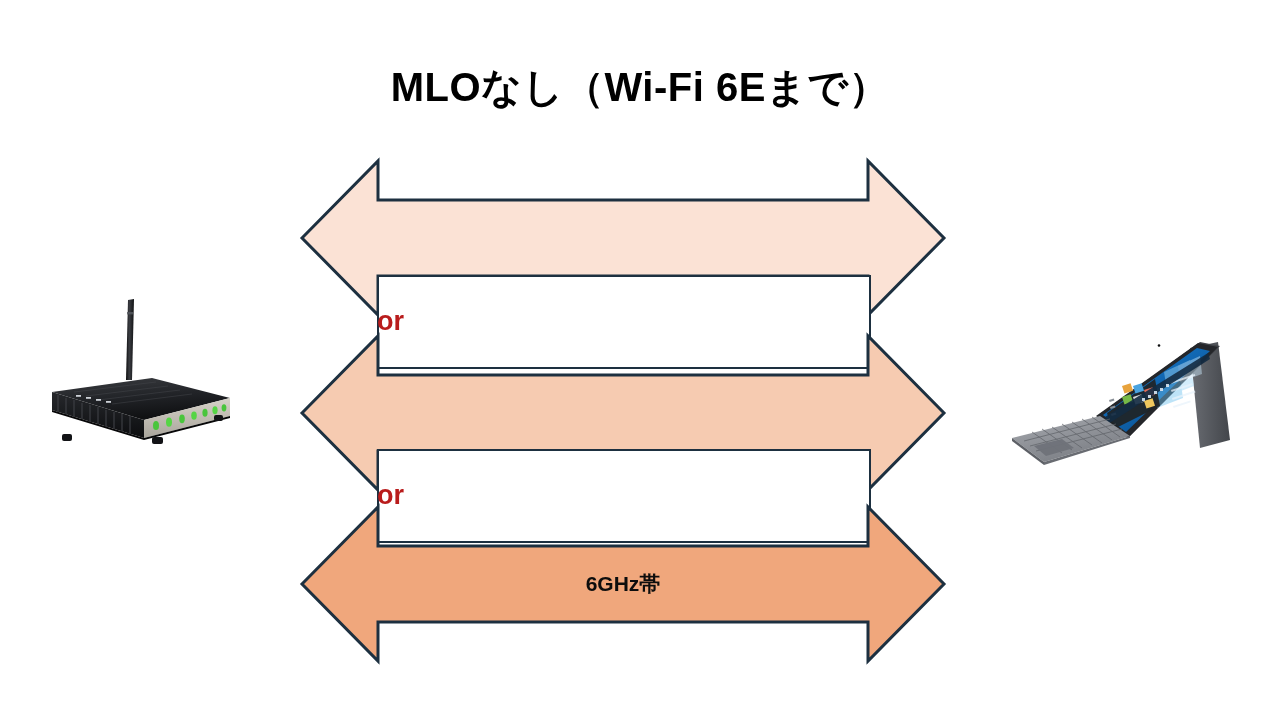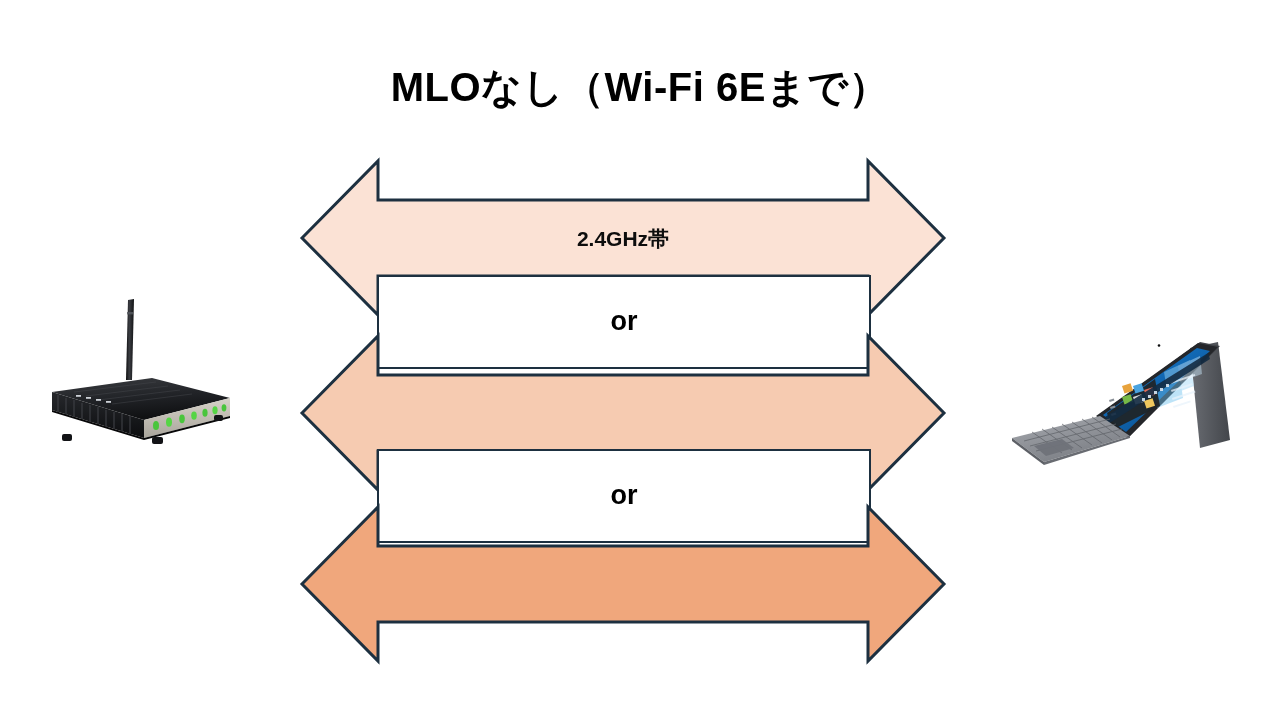--- a/index.html
+++ b/index.html
@@ -57,24 +57,23 @@
     position: absolute;
     left: 377px;
     width: 494px;
     background: #ffffff;
     border: 2px solid #1d3040;
     box-sizing: border-box;
   }
   .or-label {
     position: absolute;
     left: 0; width: 494px;
-    text-align: center;
     font-size: 27px;
     font-weight: bold;
-    color: #000000;
+    color: #b91c1c;
   }
 
   
   #router {
     position: absolute;
     left: 34px; top: 272px;
     width: 212px; height: 168px;
   }
 
   
@@ -89,39 +88,39 @@
 
 <div id="slide">
 
   <div id="title">MLOなし（Wi-Fi 6Eまで）</div>
 
   <div class="arrow-wrap" style="top:143px;">
     <svg width="646" height="158" viewBox="0 0 646 158">
       <polygon points="2,79 78,2 78,41 568,41 568,2 644,79 568,156 568,117 78,117 78,156" fill="#FBE2D5" stroke="#1D3040" stroke-width="3" stroke-linejoin="miter"></polygon>
     </svg>
   </div>
-  <div class="band-label" style="left:300px; top:209px;">2.4GHz帯</div>
 
   <div class="or-box" style="top:259px; height:94px;"></div>
   <div class="or-label" style="left:377px; top:290px;">or</div>
 
   <div class="arrow-wrap" style="top:318px;">
     <svg width="646" height="158" viewBox="0 0 646 158">
       <polygon points="2,79 78,2 78,41 568,41 568,2 644,79 568,156 568,117 78,117 78,156" fill="#F6CBB1" stroke="#1D3040" stroke-width="3" stroke-linejoin="miter"></polygon>
     </svg>
   </div>
 
   <div class="or-box" style="top:433px; height:94px;"></div>
   <div class="or-label" style="left:377px; top:464px;">or</div>
 
   <div class="arrow-wrap" style="top:489px;">
     <svg width="646" height="158" viewBox="0 0 646 158">
       <polygon points="2,79 78,2 78,41 568,41 568,2 644,79 568,156 568,117 78,117 78,156" fill="#F0A77C" stroke="#1D3040" stroke-width="3" stroke-linejoin="miter"></polygon>
     </svg>
   </div>
+  <div class="band-label" style="left:300px; top:554px;">6GHz帯</div>
 
   <div id="router">
     <svg width="212" height="168" viewBox="0 0 212 168">
       <defs>
         <linearGradient id="rtTop" x1="0" y1="0" x2="0.3" y2="1">
           <stop offset="0%" stop-color="#3a3c40"></stop>
           <stop offset="55%" stop-color="#212327"></stop>
           <stop offset="100%" stop-color="#101113"></stop>
         </linearGradient>
         <linearGradient id="rtFront" x1="0" y1="0" x2="0" y2="1">

